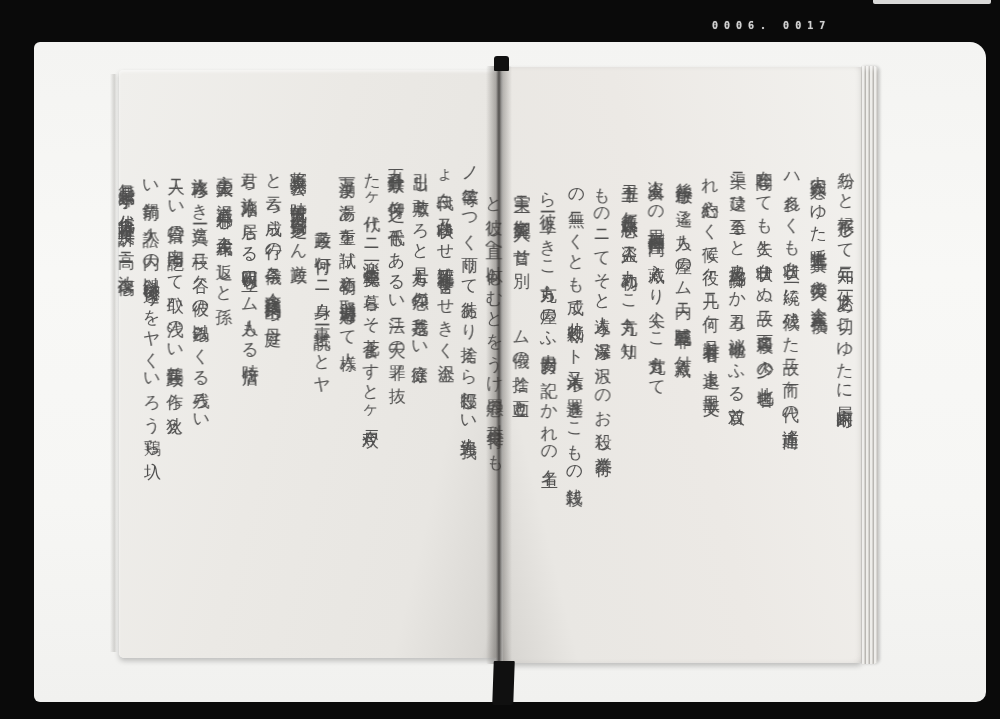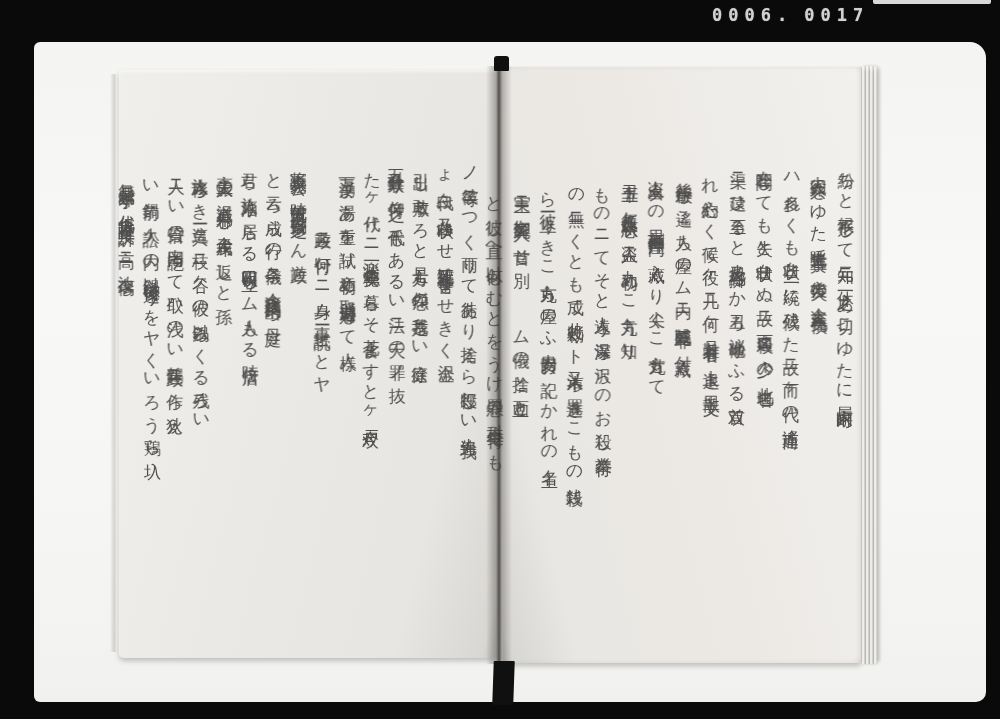--- a/index.html
+++ b/index.html
@@ -4,24 +4,24 @@
 <style>
   html,body{margin:0;padding:0;background:#000;}
   *{box-sizing:border-box;}
   #stage{
     position:relative;width:1000px;height:719px;overflow:hidden;
     background:var(--film-bg,#0a0a0a);
     font-family:"Liberation Sans",sans-serif;
   }
   
   #counter{
-    position:absolute;left:712px;top:5px;height:16px;
+    position:absolute;left:712px;top:20px;height:16px;
     color:var(--counter,#e2e2e2);
     font-family:"DejaVu Sans Mono",monospace;
-    font-size:17px;letter-spacing:6px;font-weight:bold;
+    font-size:10px;letter-spacing:6px;font-weight:bold;
     text-shadow:0 0 1px rgba(255,255,255,.55);
     opacity:.92;white-space:nowrap;
   }
   #counter .part2{margin-left:11px;}
   
   #glare{
     position:absolute;left:873px;top:0;width:118px;height:4px;
     background:#ececea;border-radius:0 0 2px 2px;opacity:.92;
   }
   

